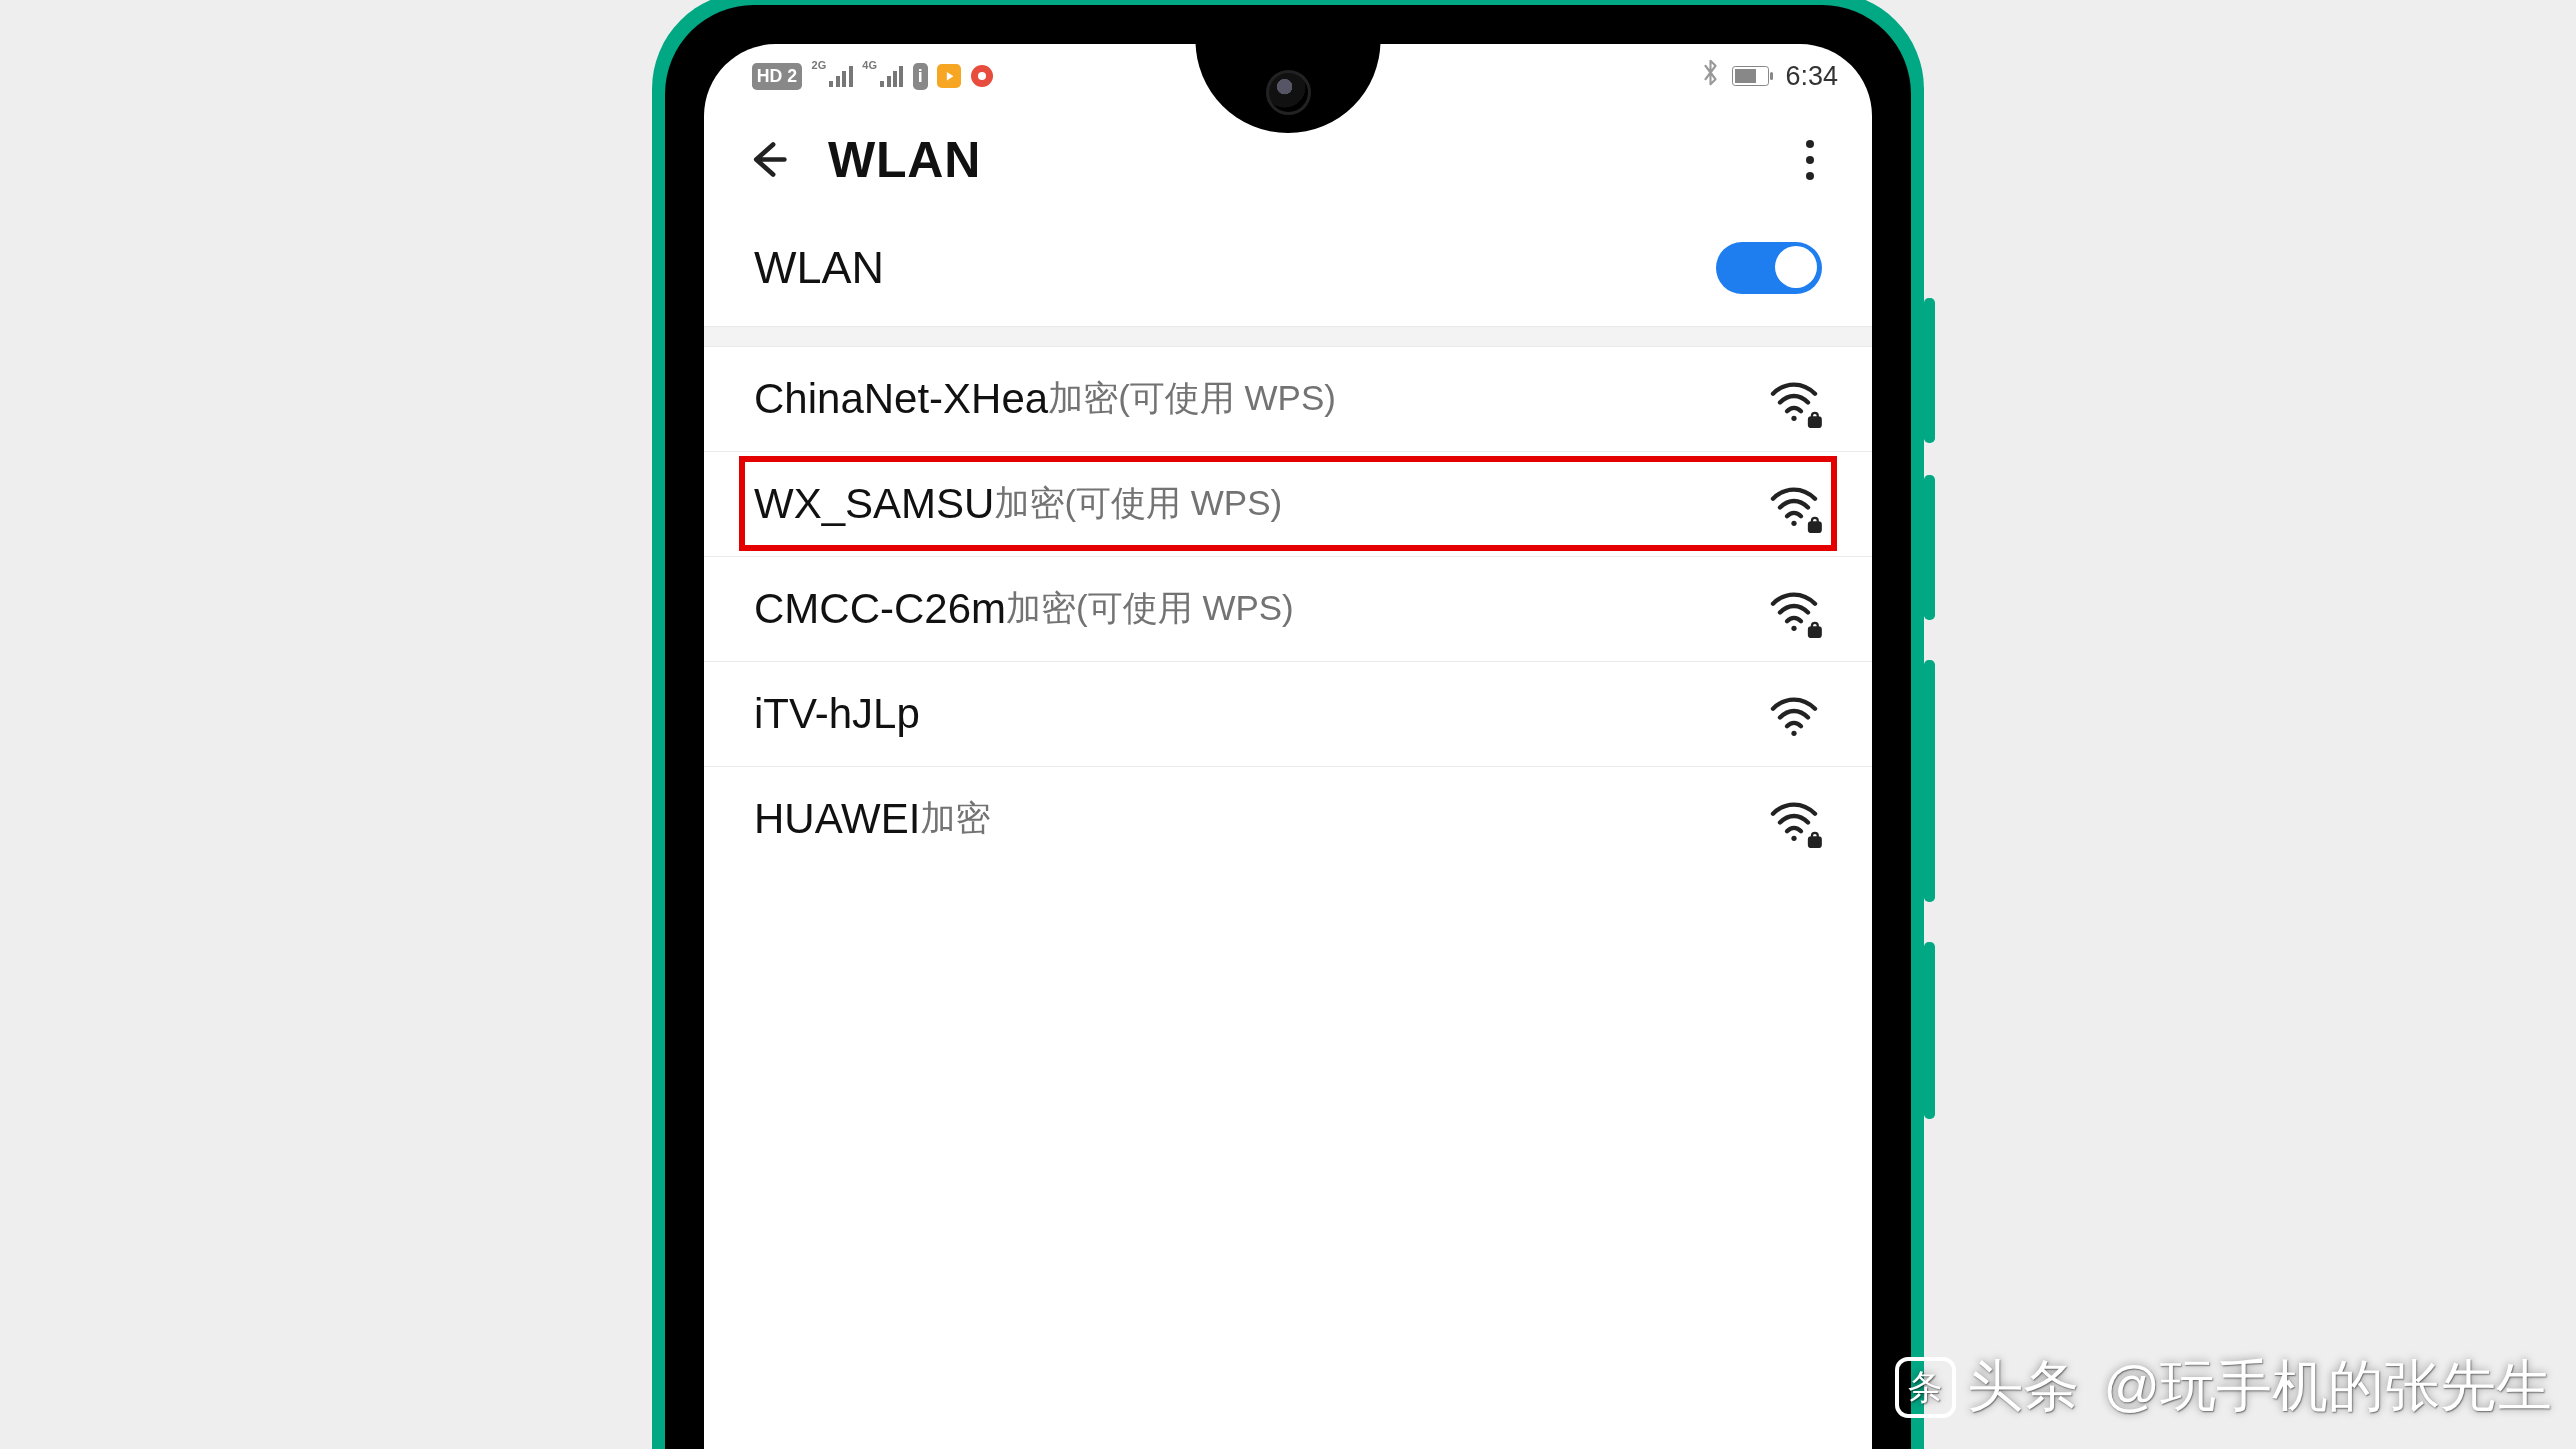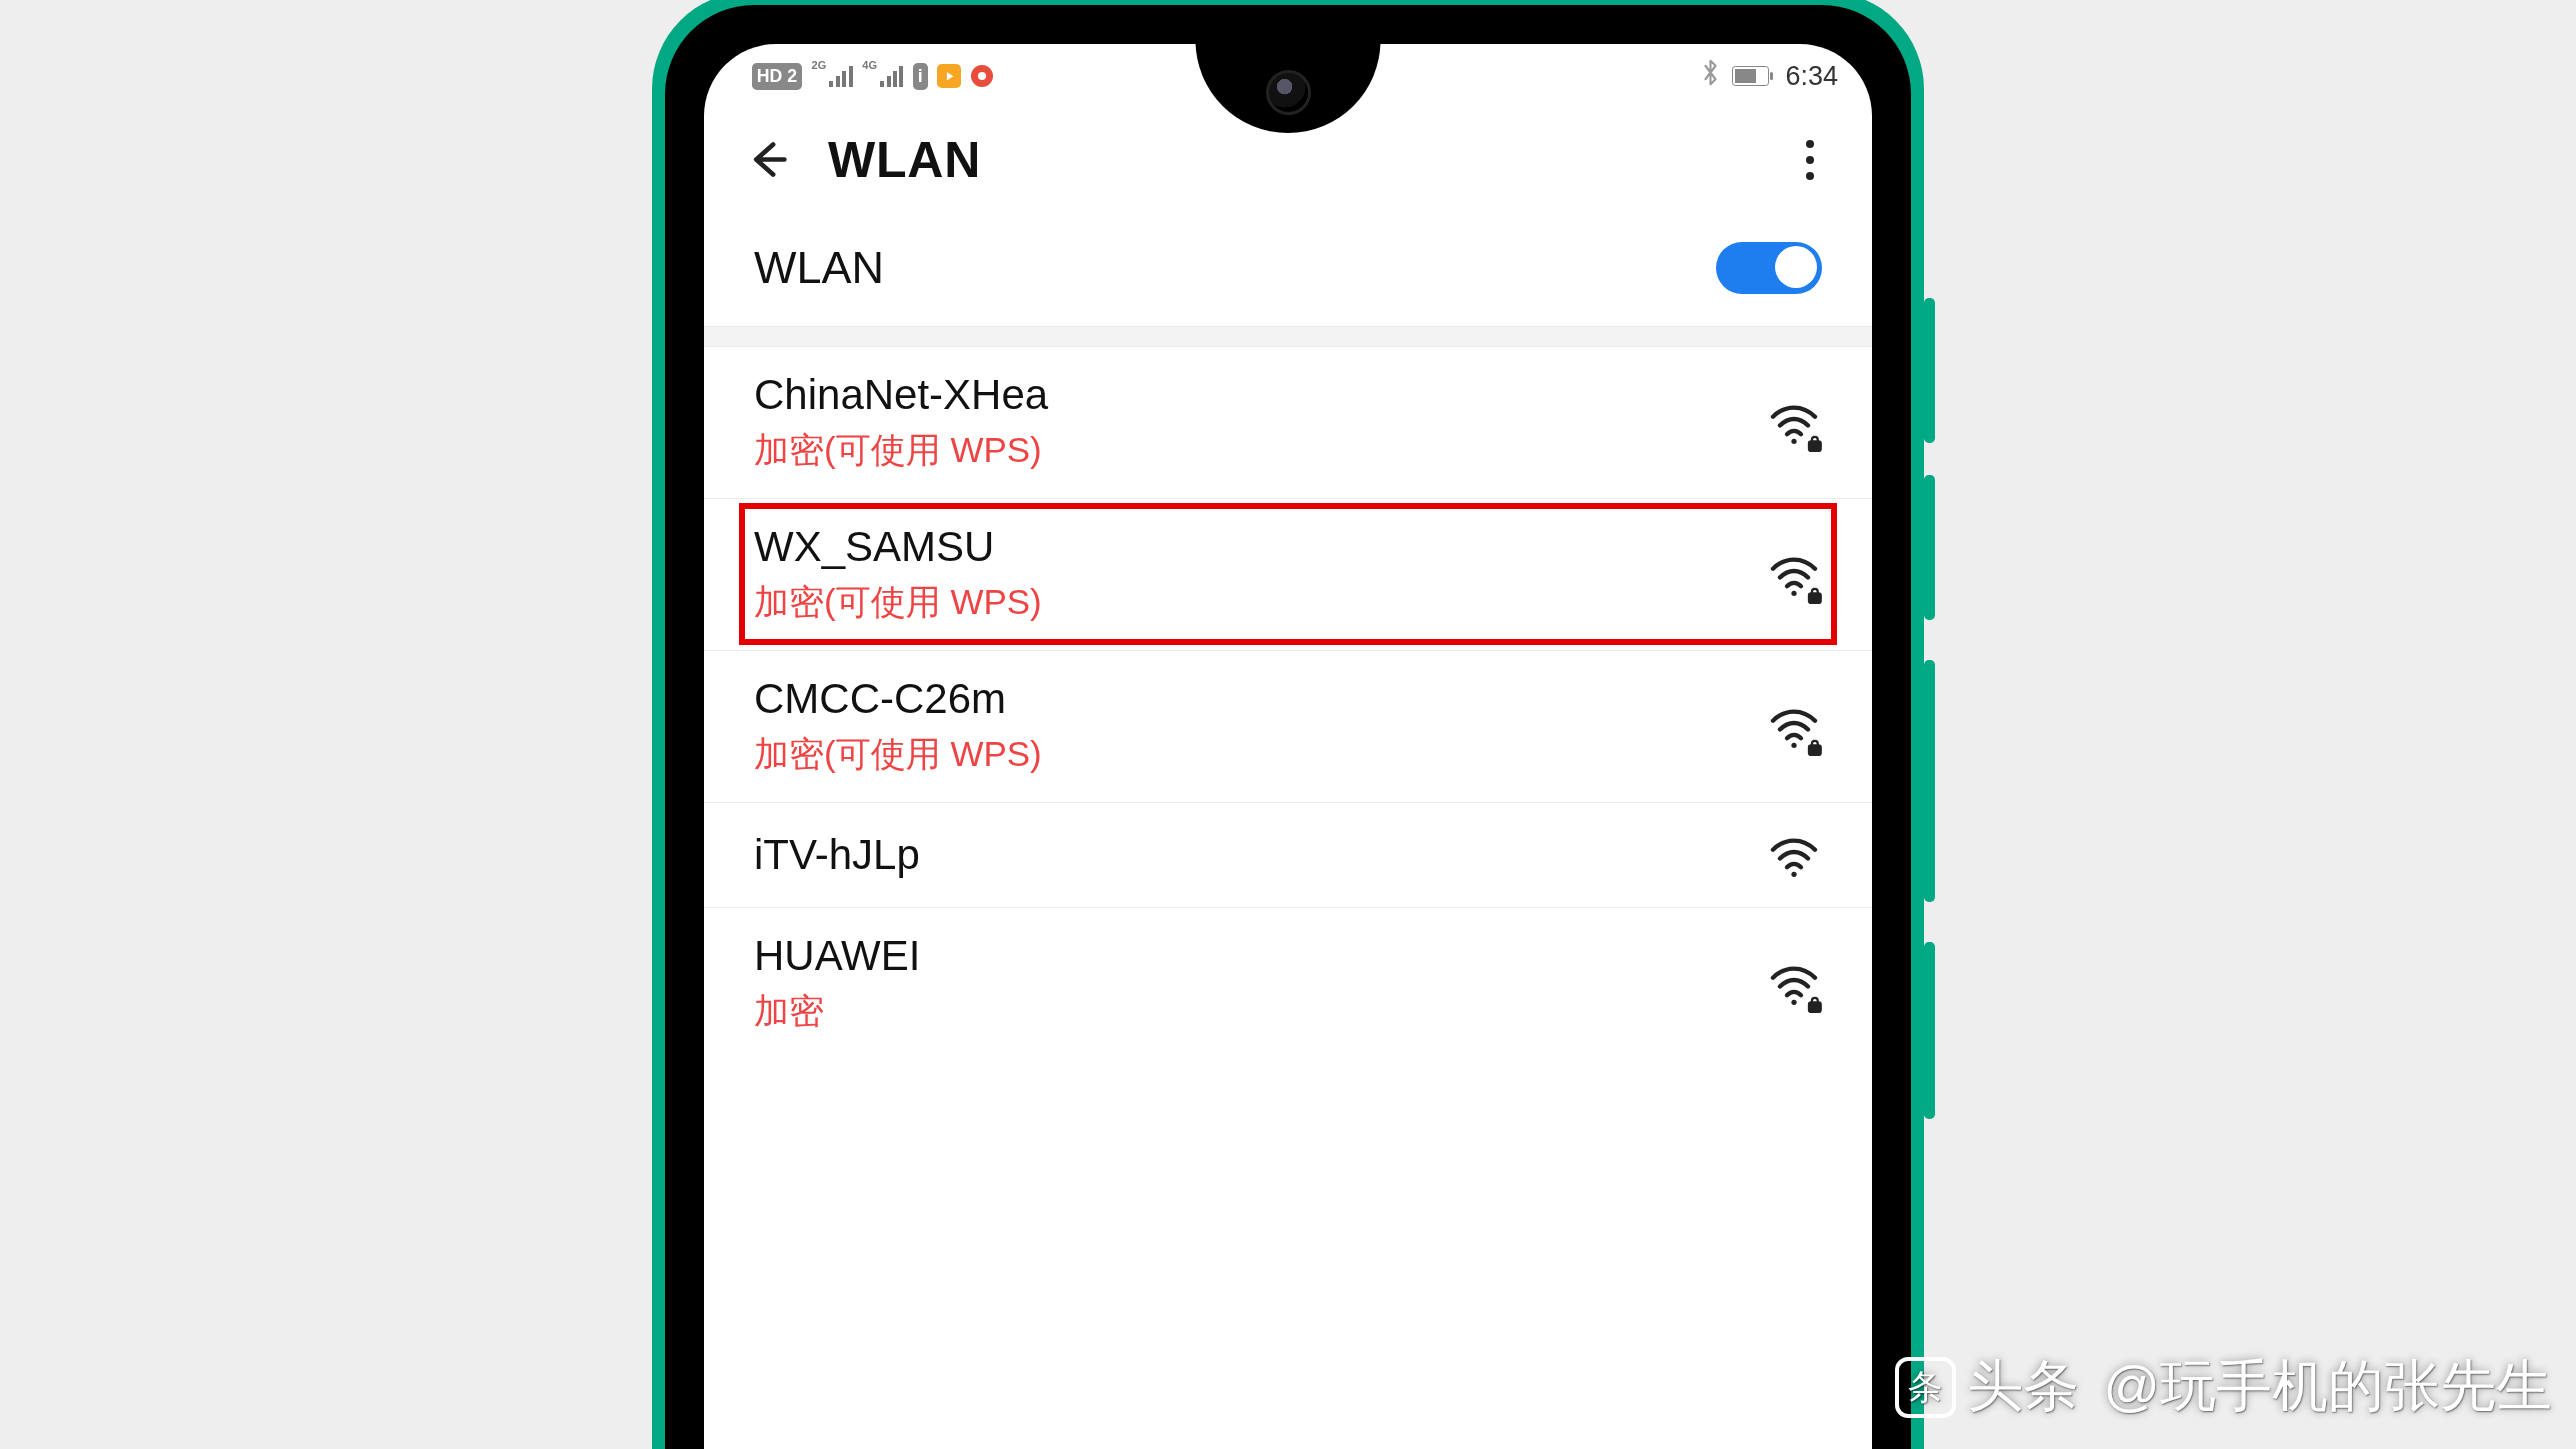--- a/index.html
+++ b/index.html
@@ -133,23 +133,23 @@
 
   
   .net-list { }
   .net-item {
     display:flex;align-items:center;
     padding:24px 50px 24px 50px;
     border-bottom:0.8px solid #eaeaea;
     position:relative;
   }
   .net-item:last-child{ border-bottom:none; }
-  .net-text { display:flex;flex-direction:column;gap:8px; }
+  .net-text { display:flex;flex-direction:row;}
   .net-ssid { font-size:42px;color:#111; }
-  .net-sub  { font-size:35px;color:#ef4444; }
+  .net-sub  { font-size:35px;color:#737373; }
   .net-icon { margin-left:auto; width:56px;height:56px;position:relative; }
   .net-icon svg { width:56px;height:56px;stroke:#222;fill:none;stroke-width:5;stroke-linecap:round; }
   .net-icon .lock { position:absolute;right:-1.6px;bottom:-1.6px;width:17.7px;height:17.7px; }
 
   .highlight-box {
     position:absolute;
     left:35px; right:35px; top:4.8px; bottom:4.8px;
     border:6.4px solid #e40000;
     pointer-events:none;
   }

